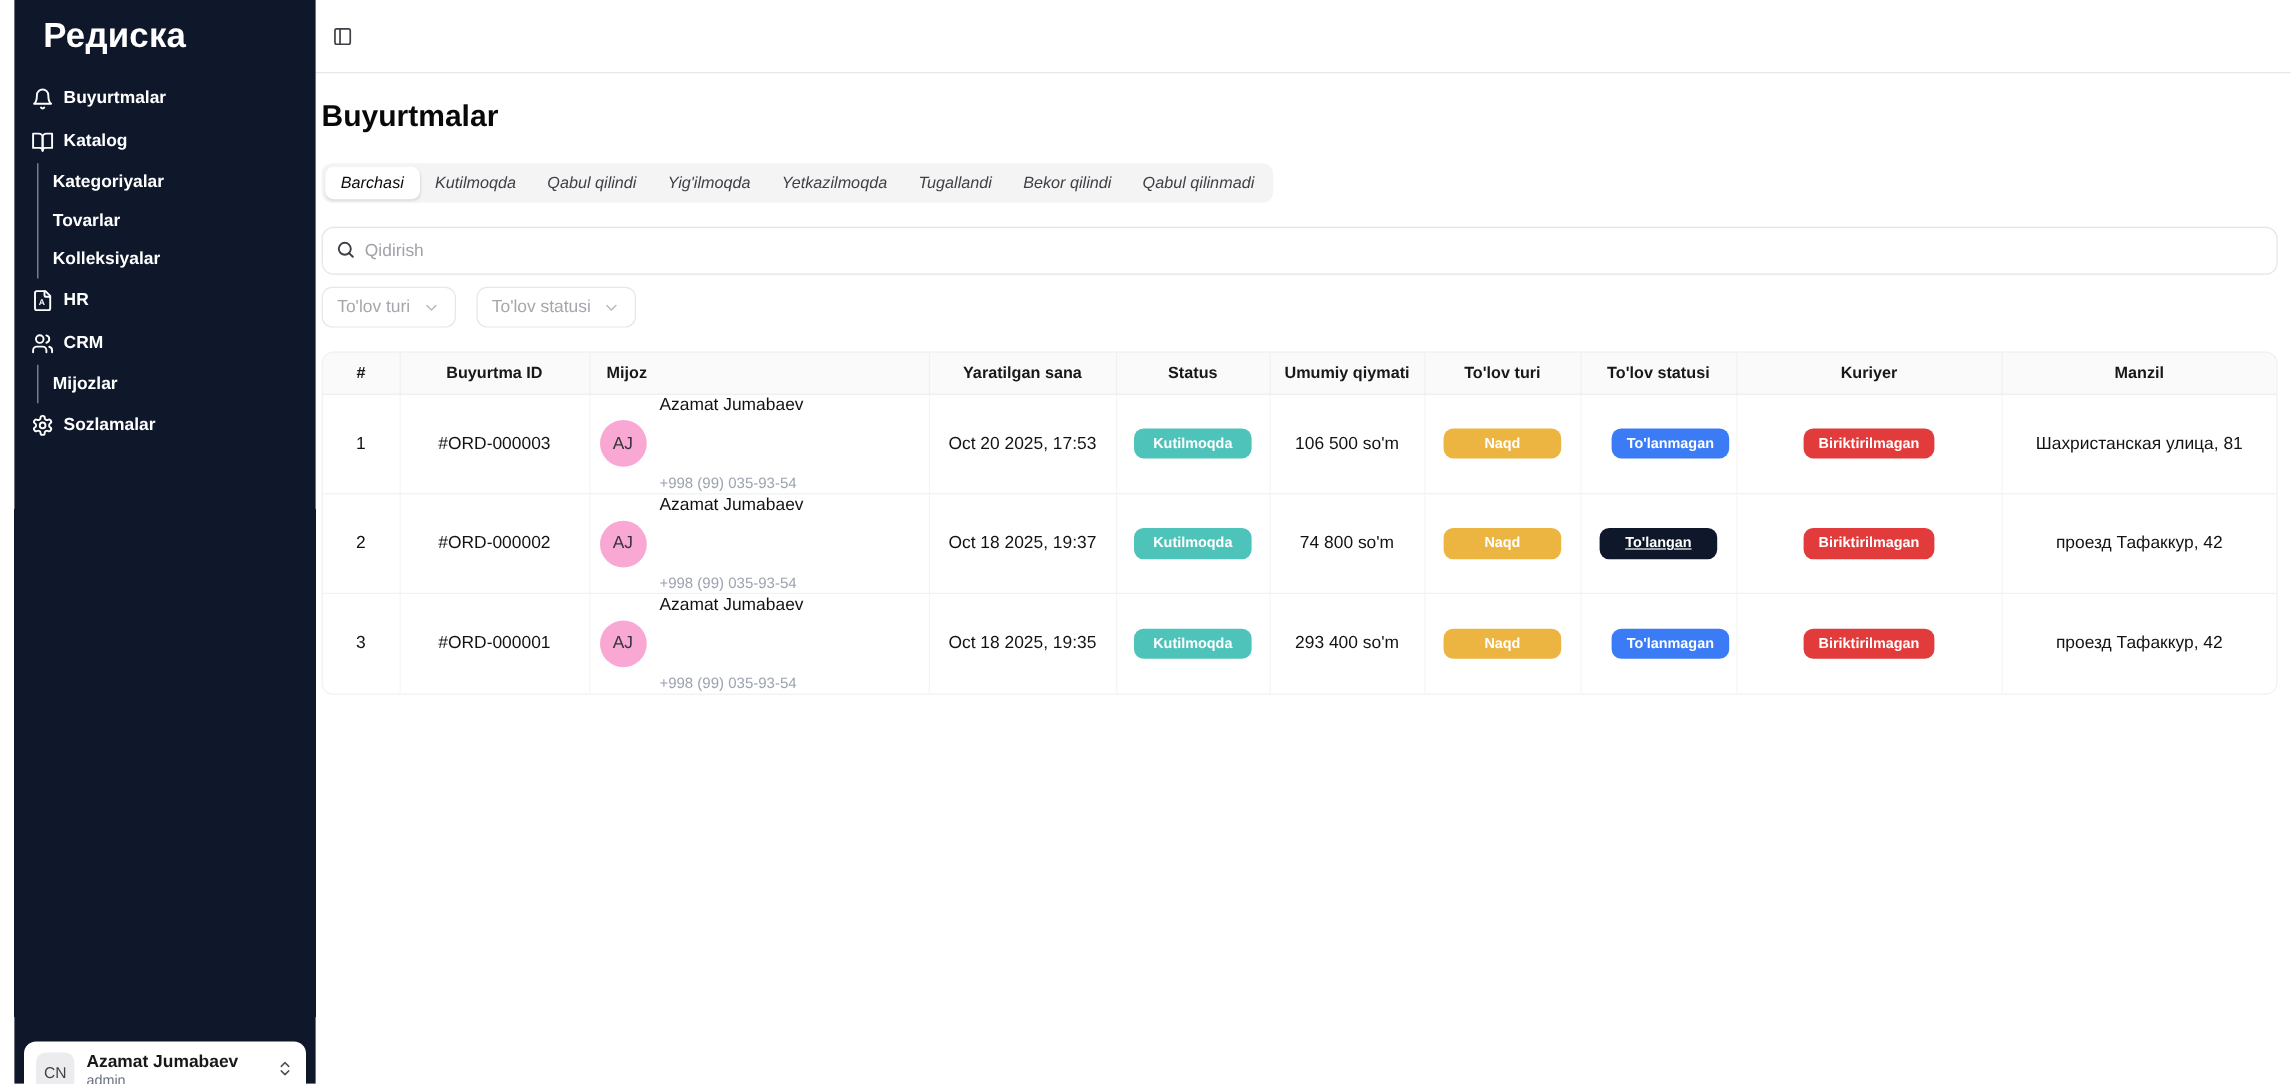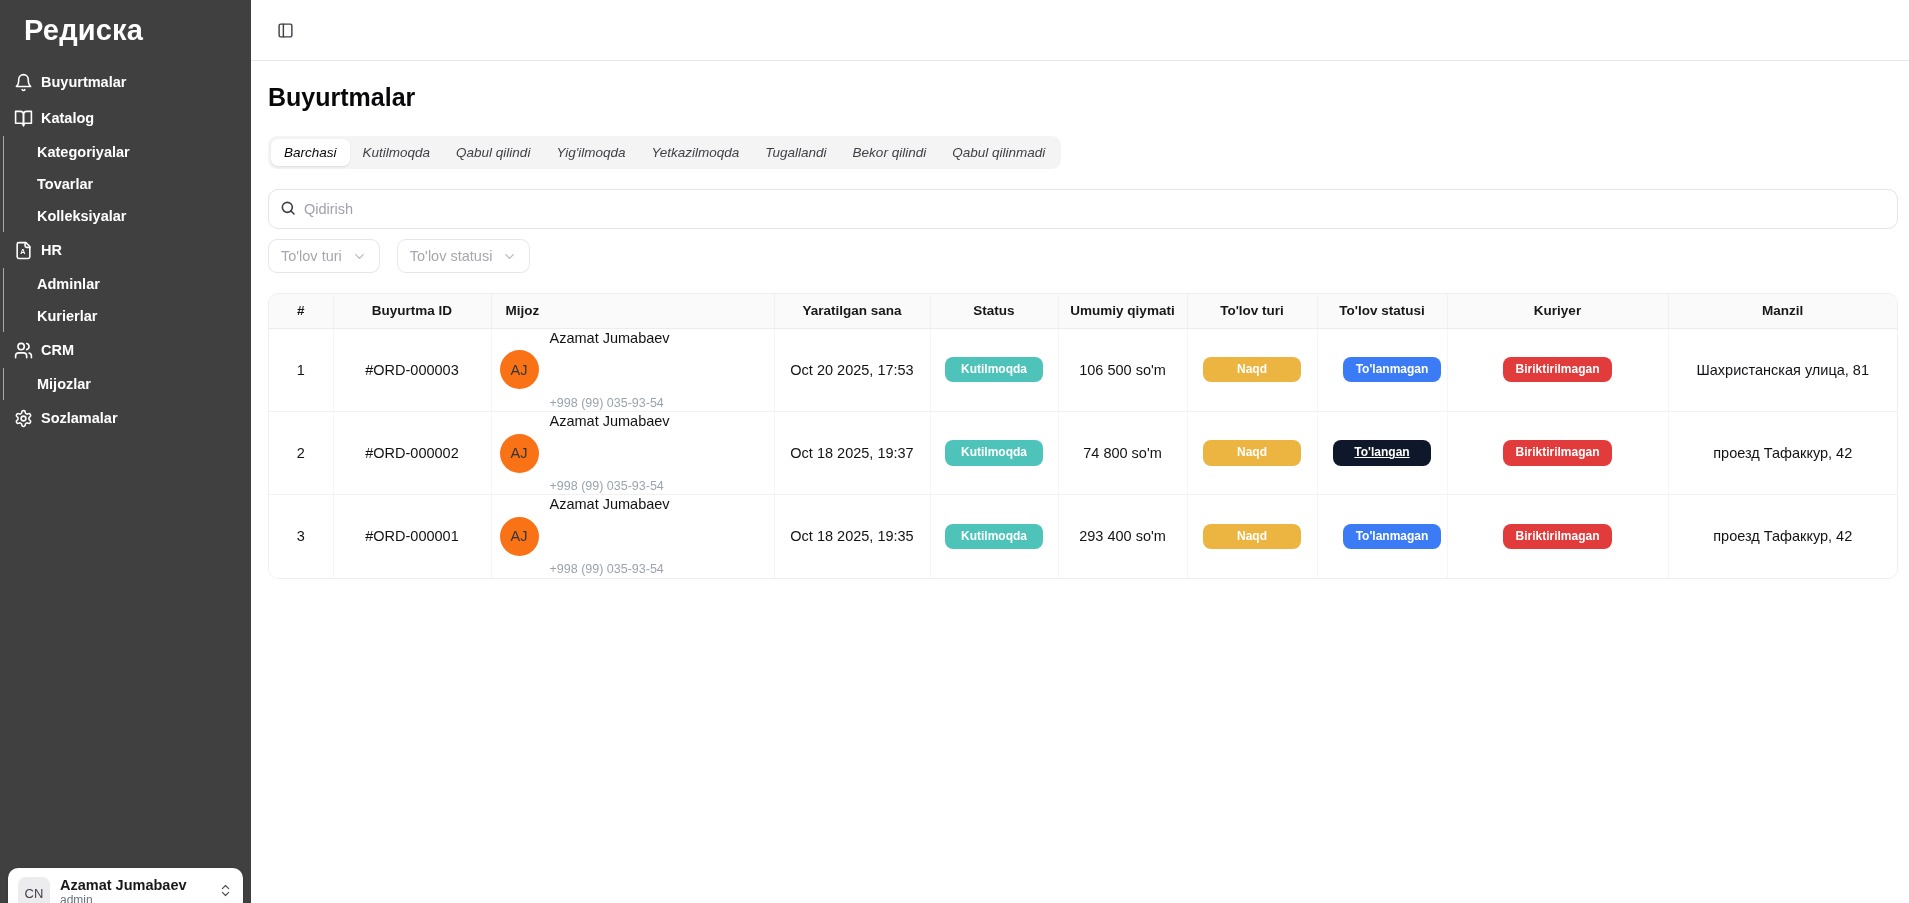--- a/index.html
+++ b/index.html
@@ -1,27 +1,27 @@
 <!DOCTYPE html>
 <html><head>
 <meta charset="utf-8">
 <style>
   * { margin:0; padding:0; box-sizing:border-box; }
   html,body { width:1909px; height:903px; overflow:hidden;
     font-family:"Liberation Sans", sans-serif; background:#ffffff; color:#09090b; }
 
   
-  .sidebar { position:fixed; left:0; top:0; width:251px; height:903px;
-    background:#404040; color:#fff; }
+  .sidebar { position:fixed; left:12px; top:0; width:251px; height:903px;
+    background:#0f172a; color:#fff; }
   .logo { font-size:29px; font-weight:800; letter-spacing:.2px; padding:14px 24px 0 24px; height:56px; }
   .nav { padding:8px 0 0 0; }
   .nav-item { display:flex; align-items:center; gap:8px; height:36px; padding:0 14px;
     font-size:14.5px; font-weight:600; cursor:pointer; }
   .nav-item .ic { width:19px; height:19px; flex:0 0 19px; display:flex; align-items:center; }
-  .sub-list { margin-left:3px; border-left:1px solid rgba(255,255,255,.55); padding-left:33px; }
+  .sub-list { margin-left:19px; border-left:1px solid rgba(255,255,255,.55); padding-left:12px; }
   .sub-item { height:32px; display:flex; align-items:center; font-size:14.5px; font-weight:600; cursor:pointer; }
   .user-card { position:absolute; left:8px; right:8px; top:868px; height:58px;
     background:#fff; border-radius:10px; display:flex; align-items:flex-start;
     padding:9px 10px; gap:10px; color:#18181b; cursor:pointer; box-shadow:0 1px 3px rgba(0,0,0,.2); }
   .user-avatar { width:32px; height:32px; border-radius:8px; background:#ececef;
     display:flex; align-items:center; justify-content:center; font-size:13px; color:#3f3f46; }
   .user-meta { flex:1; line-height:1.15; }
   .user-name { font-size:14.5px; font-weight:700; }
   .user-role { font-size:12px; color:#6b7280; }
   .user-chevrons { width:15px; height:15px; margin-top:6px; color:#52525b; }
@@ -55,21 +55,21 @@
   thead th { background:#fafafa; height:34px; font-size:13.5px; font-weight:700; color:#18181b;
     border-bottom:1px solid #ececee; border-right:1px solid #f1f1f3; text-align:center; }
   thead th:last-child { border-right:none; }
   thead th.left { text-align:left; padding-left:14px; }
   tbody td { height:57px; font-size:14.5px; color:#131316; text-align:center;
     border-bottom:1px solid #f1f1f3; border-right:1px solid #f5f5f6; background:#fff; }
   tbody td:last-child { border-right:none; }
   tbody tr:last-child td { border-bottom:none; }
 
   .customer { display:flex; align-items:center; gap:11px; padding-left:8px; text-align:left; }
-  .avatar { width:39px; height:39px; border-radius:50%; background:#f97316; flex:0 0 39px;
+  .avatar { width:39px; height:39px; border-radius:50%; background:#f9a8d4; flex:0 0 39px;
     display:flex; align-items:center; justify-content:center; font-size:14.5px; color:#34343a; }
   .cname { font-size:14.5px; color:#131316; line-height:1.25; }
   .cphone { font-size:12.5px; color:#9ca3af; line-height:1.3;margin-top:48px; }
 
   .badge { display:inline-block; min-width:98px; padding:6px 12px; border-radius:8px; color:#fff;
     font-size:12px; font-weight:600; text-align:center; line-height:1.1; }
   .badge-teal  { background:#4ec3ba; }
   .badge-amber { background:#ecb440; }
   .badge-blue  { background:#3b7cf6;margin-left:20px; }
   .badge-green { background:#0f172a;text-decoration:underline; }
@@ -110,24 +110,20 @@
 
     <div class="nav-item">
       <span class="ic">
         <svg viewBox="0 0 24 24" width="19" height="19" fill="none" stroke="#fff" stroke-width="2" stroke-linecap="round" stroke-linejoin="round">
             <path d="M15 2H6a2 2 0 0 0-2 2v16a2 2 0 0 0 2 2h12a2 2 0 0 0 2-2V7Z"></path>
             <path d="M14 2v4a2 2 0 0 0 2 2h4"></path>
             <text x="8" y="16.5" font-size="9" stroke="none" fill="#fff" font-family="Liberation Sans, sans-serif" font-weight="bold">A</text>
           </svg>
       </span>
       <span>HR</span>
-    </div>
-    <div class="sub-list">
-      <div class="sub-item">Adminlar</div>
-      <div class="sub-item">Kurierlar</div>
     </div>
 
     <div class="nav-item">
       <span class="ic">
         <svg viewBox="0 0 24 24" width="19" height="19" fill="none" stroke="#fff" stroke-width="2" stroke-linecap="round" stroke-linejoin="round">
             <path d="M16 21v-2a4 4 0 0 0-4-4H6a4 4 0 0 0-4 4v2"></path>
             <circle cx="9" cy="7" r="4"></circle>
             <path d="M22 21v-2a4 4 0 0 0-3-3.87"></path>
             <path d="M16 3.13a4 4 0 0 1 0 7.75"></path>
           </svg>

